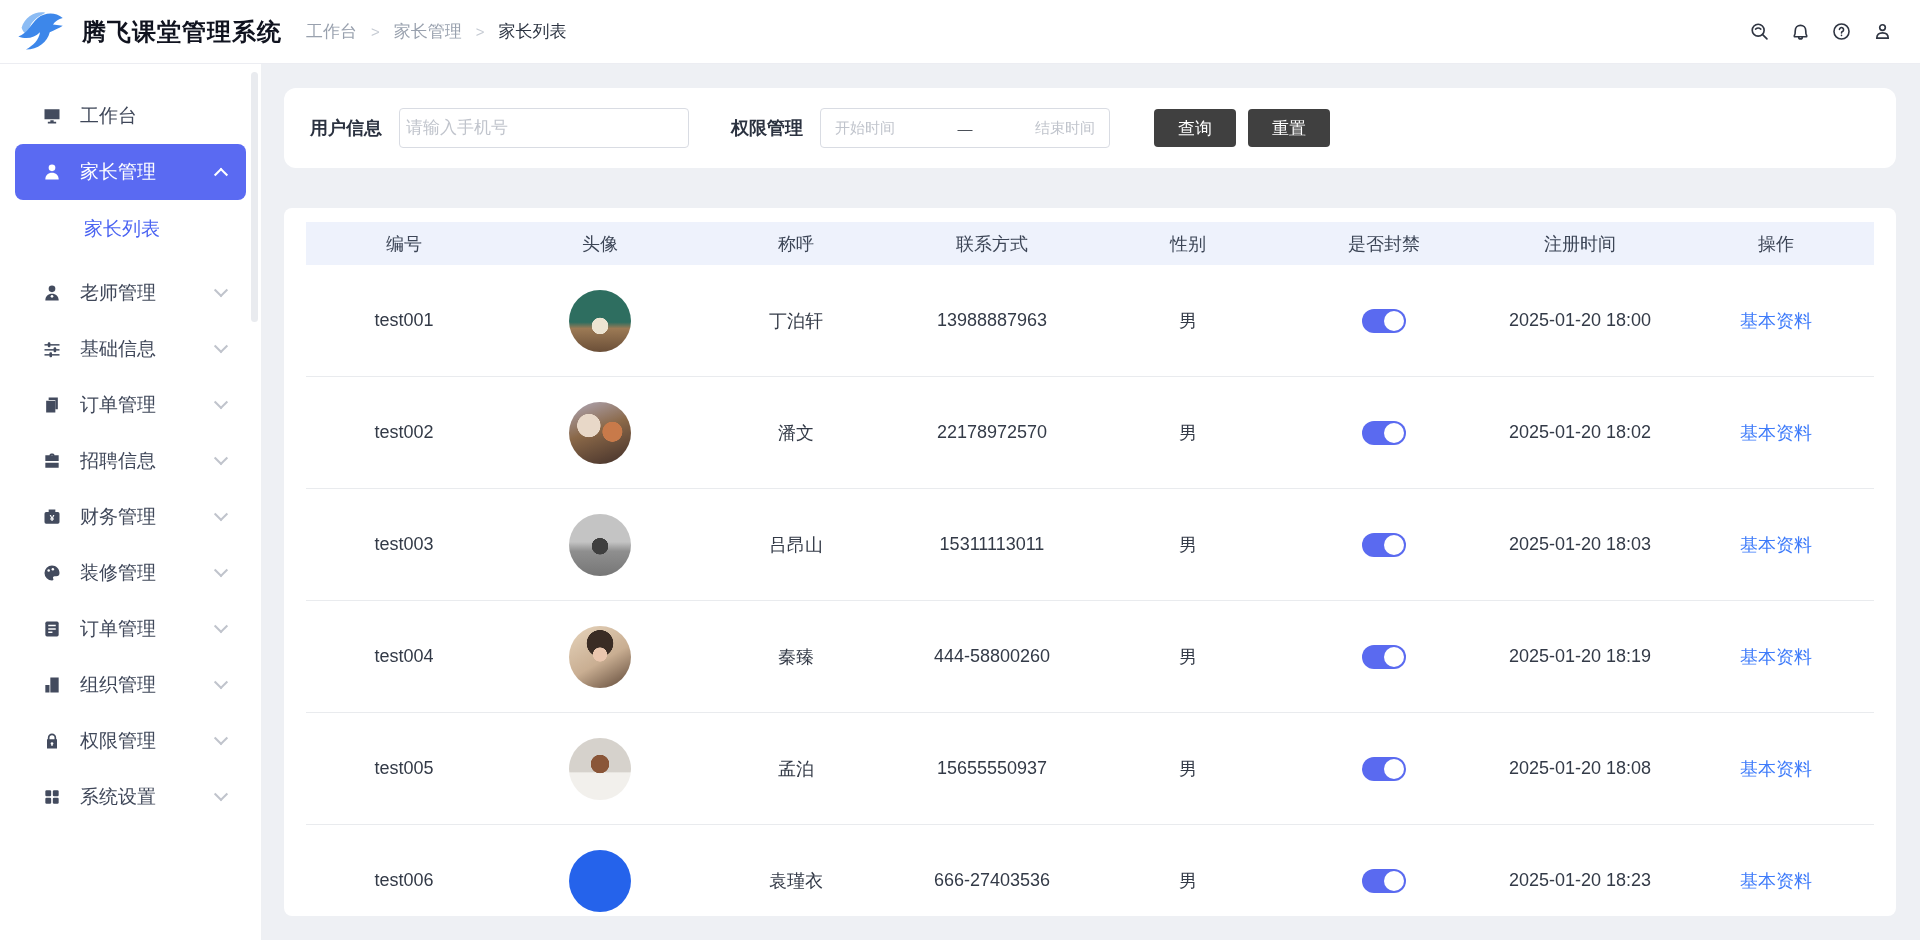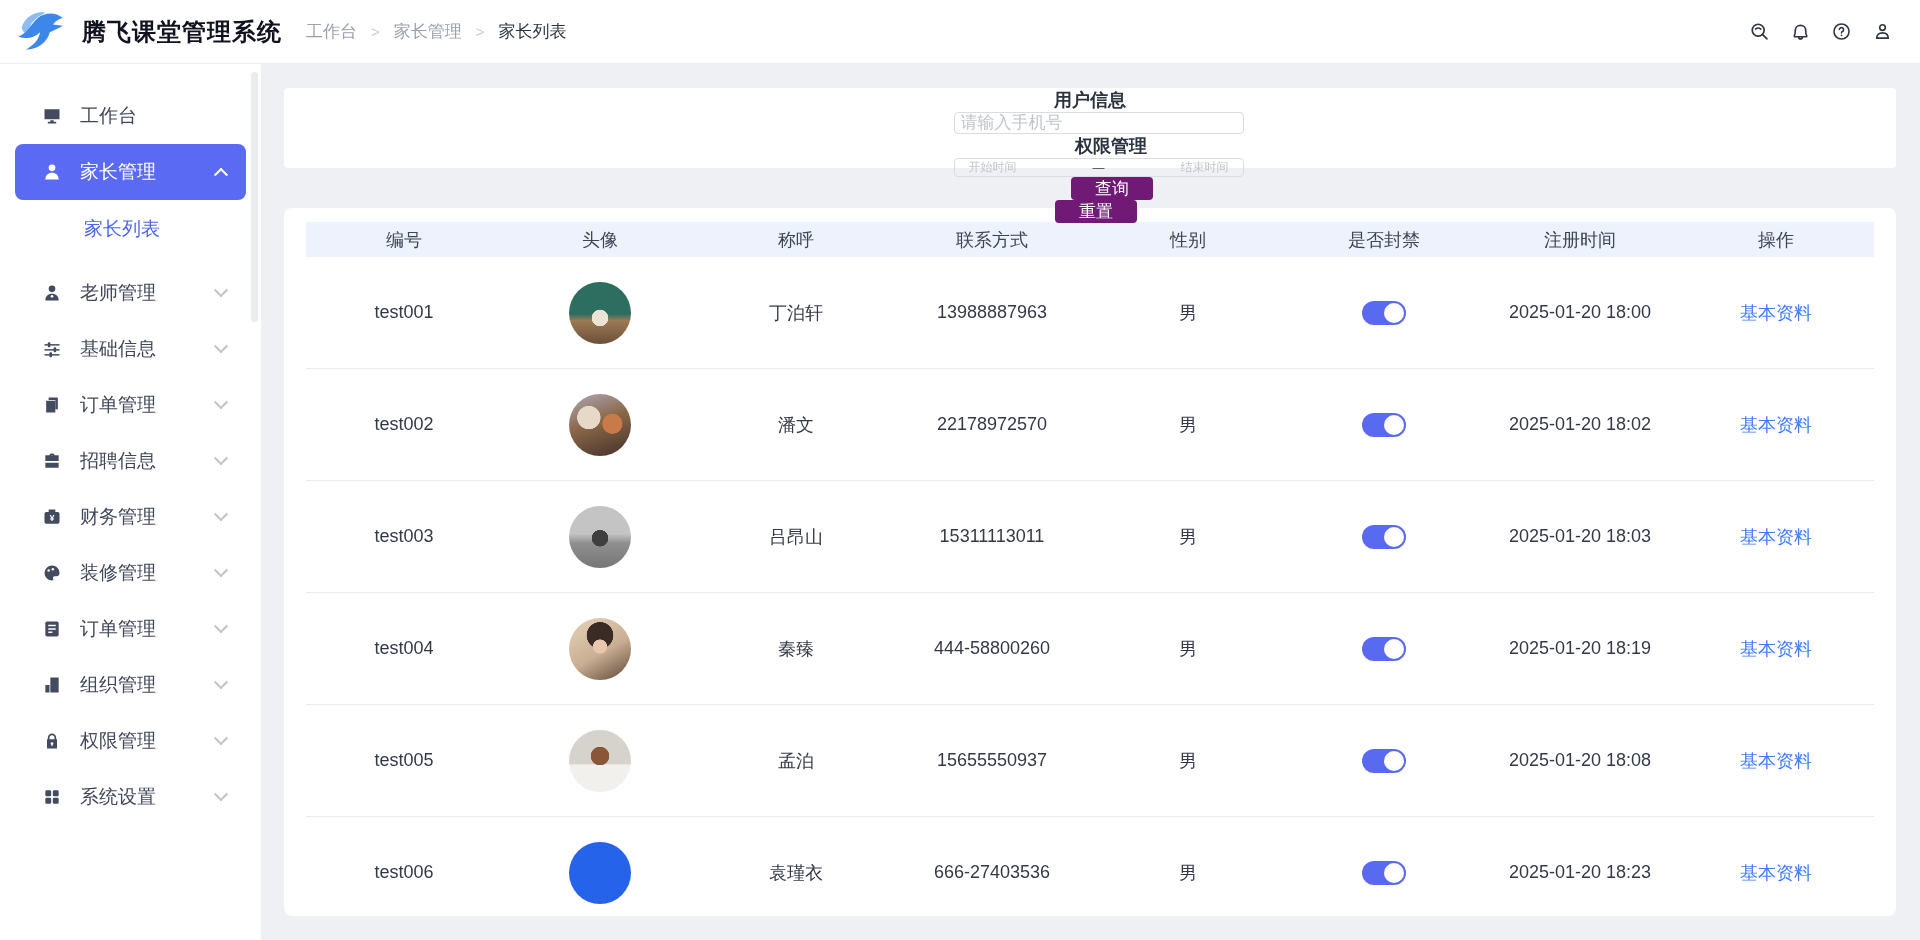--- a/index.html
+++ b/index.html
@@ -40,45 +40,45 @@
     border-right:2px solid #c0c4cc; border-bottom:2px solid #c0c4cc;
     transform:rotate(45deg) translate(-2px,-2px); }
   .menu-item .mi-chevron.hidden { visibility:hidden; }
   .menu-item.active { background:#5a6af2; color:#fff; }
   .menu-item.active .mi-icon { color:#fff; }
   .menu-item.active .mi-chevron { border-color:#fff; transform:rotate(-135deg) translate(-2px,-2px); }
   .sub-item { height:57px; display:flex; align-items:center; padding-left:84px;
     font-size:19px; color:#4a63f2; cursor:pointer; margin-bottom:8px; }
 
   
-  .filter-card { background:#fff; border-radius:4px; height:80px; display:flex;
-    align-items:center; padding:0 26px; margin-bottom:40px;flex-direction:column; }
+  .filter-card { background:#fff; border-radius:12px; height:80px; display:flex;
+    align-items:center; padding:0 26px; margin-bottom:40px; }
   .f-label { font-size:18px; font-weight:600; color:#2b3240; }
   .text-input { width:290px; height:40px; border:1px solid #d9dce3; border-radius:4px;
     margin-left:17px; padding:0 6px; font-size:17px; color:#333;
     font-family:"Liberation Sans","DejaVu Sans",sans-serif; outline:none; }
   .text-input::placeholder { color:#c0c4cc; }
   .date-label { margin-left:42px; }
   .date-range { width:290px; height:40px; border:1px solid #d9dce3; border-radius:4px;
     margin-left:17px; display:flex; align-items:center; padding:0 14px;
-    font-size:12px; cursor:text; }
+    font-size:15px; cursor:text; }
   .date-ph { color:#c0c4cc; flex:1; }
   .date-ph.end { text-align:right; }
   .date-sep { color:#4a4f58; padding:0 6px; }
-  .btn { height:52px; min-width:82px; padding:0 20px; border:none; border-radius:4px;
-    background:#701a75; color:#fff; font-size:17px; cursor:pointer;
+  .btn { height:38px; min-width:82px; padding:0 20px; border:none; border-radius:4px;
+    background:#404040; color:#fff; font-size:17px; cursor:pointer;
     font-family:"Liberation Sans","DejaVu Sans",sans-serif; }
   .btn.query { margin-left:44px; }
   .btn.reset { margin-left:12px; }
 
   
   .table-card { background:#fff; border-radius:8px; height:708px; padding:14px 22px 0;
     overflow:hidden; }
   .ptable { width:100%; }
-  .t-head { display:flex; height:35px; background:#eef2fc; align-items:center; }
+  .t-head { display:flex; height:43px; background:#eef2fc; align-items:center; }
   .t-head .cell { font-size:18px; font-weight:500; color:#3c4556; }
   .cell { flex:1; text-align:center; }
   .t-row { display:flex; height:112px; align-items:center; border-bottom:1px solid #e9ebee; }
   .t-row .cell { font-size:18px; color:#333a47; }
   .avatar { width:62px; height:62px; border-radius:50%; margin:0 auto; overflow:hidden; }
   .av0 { background:
     radial-gradient(circle at 50% 58%, #ece4d2 0 17%, rgba(0,0,0,0) 18%),
     linear-gradient(180deg, #2e6e60 0 52%, #9c7a55 62%, #6b4f38 100%); }
   .av1 { background:
     radial-gradient(circle at 32% 38%, #e8d8c8 0 20%, rgba(0,0,0,0) 21%),

